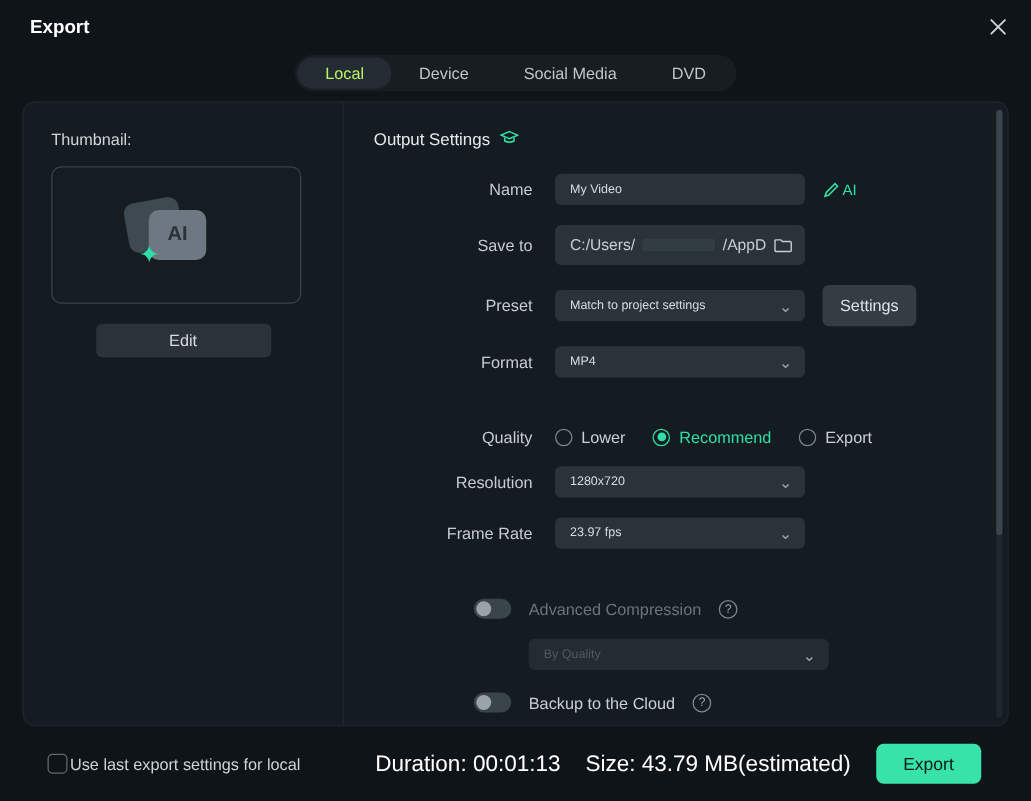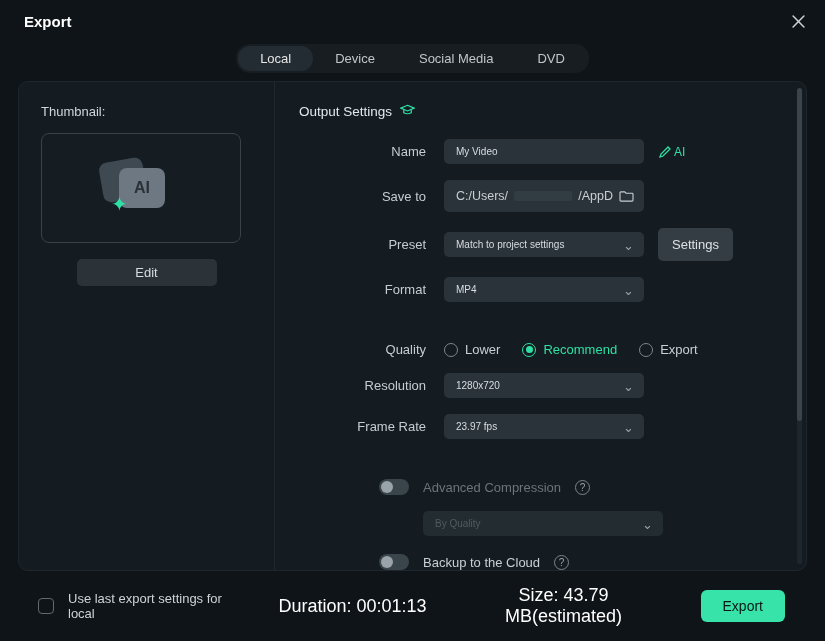--- a/index.html
+++ b/index.html
@@ -5,21 +5,21 @@
   * { box-sizing: border-box; margin: 0; padding: 0; font-family: -apple-system, BlinkMacSystemFont, "Segoe UI", Arial, sans-serif; }
   body { background: #0f1418; color: #d8dde2; width: 825px; height: 641px; overflow: hidden; font-size: 13px; }
   .window { width: 100%; height: 100%; display: flex; flex-direction: column; }
   .titlebar { display: flex; align-items: center; justify-content: space-between; padding: 10px 16px 8px 24px; }
   .titlebar h1 { font-size: 15px; font-weight: 600; color: #fff; }
   .close-btn { width: 22px; height: 22px; display:flex; align-items:center; justify-content:center; color:#cfd3d7; cursor:pointer; }
   .close-btn svg { width:13px; height:13px; }
   .tabstrip { display:flex; justify-content:center; padding: 4px 0 8px 0; gap: 0; }
   .tabpill { display:flex; background: rgba(255,255,255,0.04); border-radius: 14px; padding:2px; }
   .tab { padding: 5px 22px; border-radius: 12px; font-size: 13px; color:#bfc6cc; cursor:pointer; }
-  .tab.active { background:#232c32; color:#e5e5e5; font-weight:500; }
+  .tab.active { background:#232c32; color:#bef264; font-weight:500; }
   .body { flex:1; padding: 0 18px 0 18px; display:flex; flex-direction:column; min-height:0; }
   .panel { flex:1; background:#151c21; border:1px solid #1f272d; border-radius:10px; display:flex; min-height:0; }
   .leftcol { width: 255px; padding: 22px 22px; }
   .thumbwrap { }
   .thumbwrap .label { font-size: 13px; color:#d0d5da; margin-bottom: 14px; }
   .thumbbox { width: 200px; height:110px; border:1px solid #394249; border-radius:8px; background:#161d22; display:flex; align-items:center; justify-content:center; position:relative; }
   .ai-card { position:relative; width:60px; height:48px; }
   .ai-card .back { position:absolute; left:-10px; top:-4px; width:44px; height:40px; background:#3e4952; border-radius:8px; transform:rotate(-10deg); }
   .ai-card .front { position:absolute; left:8px; top:4px; width:46px; height:40px; background:#6d7882; border-radius:8px; display:flex; align-items:center; justify-content:center; color:#2a3138; font-weight:700; font-size:16px; }
   .ai-card .sparkle { position:absolute; left:0px; bottom:-4px; color:#2fe0a6; font-size:20px; }
@@ -47,21 +47,21 @@
   .radio .circ { width:14px; height:14px; border:1.5px solid #7d868d; border-radius:50%; display:flex; align-items:center; justify-content:center; }
   .radio.sel { color:#2ee0a4; font-weight:400; }
   .radio.sel .circ { border-color:#2ee0a4; }
   .radio.sel .circ::after { content:''; width:7px; height:7px; background:#2ee0a4; border-radius:50%; }
   .togglerow { display:flex; align-items:center; gap:14px; font-size:13px; color:#c9cfd4; margin-bottom:16px; }
   .togglerow.disabled { color:#6b747b; }
   .toggle { width:30px; height:16px; border-radius:9px; background:#3a444b; position:relative; cursor:pointer; flex:none; }
   .toggle .knob { width:12px; height:12px; border-radius:50%; background:#9aa3aa; position:absolute; top:2px; left:2px; }
   .help { width:15px; height:15px; border:1.2px solid #7d868d; border-radius:50%; display:flex; align-items:center; justify-content:center; font-size:10px; color:#9aa3aa; cursor:pointer; }
   .disabled .inputlike { color:#6b747b; }
-  .footer { display:flex; align-items:center; padding: 14px 22px 14px 20px; gap:14px; }
+  .footer { display:flex; align-items:center; padding: 14px 22px 14px 20px; gap:2px; }
   .chk { width:16px; height:16px; border:1.5px solid #616a71; border-radius:4px; cursor:pointer; flex:none; }
   .footer .lbl { font-size:13px; color:#cdd3d8; }
   .footer .spacer { flex:1; }
   .meta { font-size:18px; color:#ffffff; margin-right:18px;text-align:center; }
   .exportbtn { background:#37e3a8; color:#0c1a14; border:none; padding:8px 22px; border-radius:6px; font-size:14px; font-weight:500; cursor:pointer; }
   .folder-icon { width:15px; height:13px; }
 </style>
 </head>
 <body>
 

